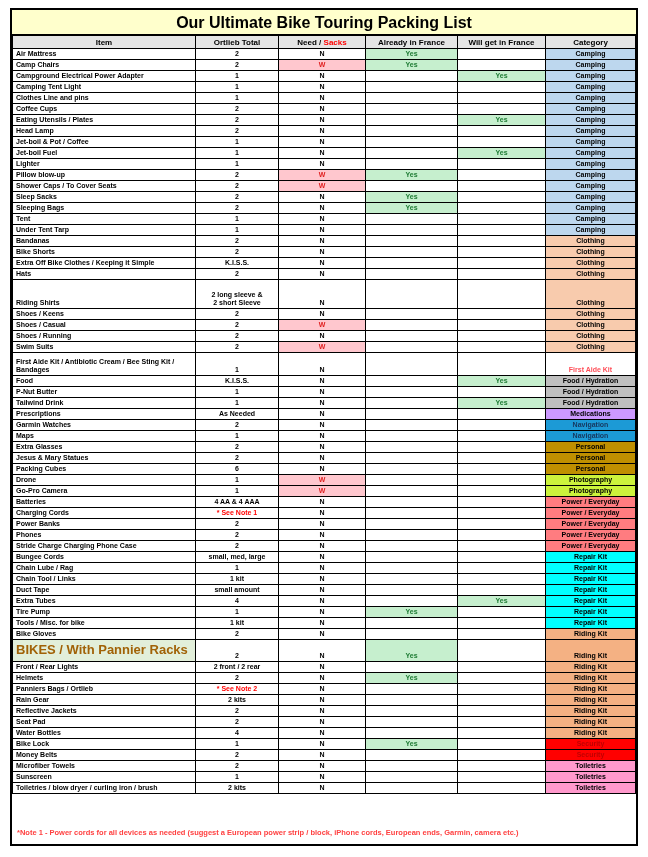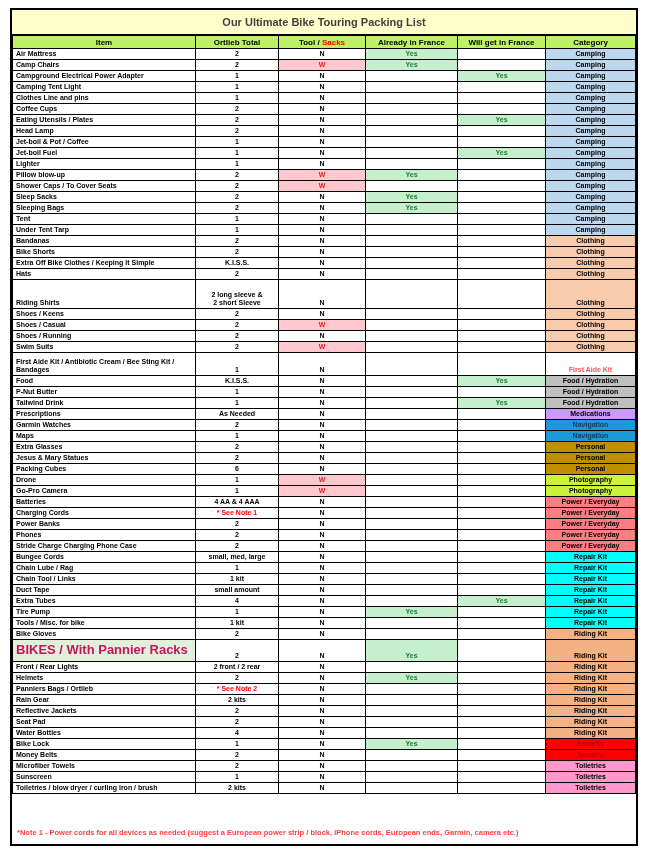--- a/index.html
+++ b/index.html
@@ -8,45 +8,45 @@
 
   .sheet {
     position:absolute; left:10px; top:8px; width:628px; height:838px;
     border:2.5px solid #000; background:#fff;
   }
 
   .title-block {
     background:#FFFFCC; border-bottom:1px solid #000;
     text-align:center; padding:4px 0 3px 0;
   }
-  .title   { font-size:11px; font-weight:bold; color:#404040; line-height:17px; }
+  .title   { font-size:16px; font-weight:bold; color:#000000; line-height:17px; }
   .subtitle{ font-size:12px; font-weight:bold; color:#FF0000; line-height:15px; }
 
   table { border-collapse:collapse; table-layout:fixed; width:623px; }
   th, td { border:1px solid #000; overflow:hidden; }
   th {
-    background:#bef264; font-size:8px; font-weight:bold; color:#000;
+    background:#e5e5e5; font-size:8px; font-weight:bold; color:#000;
     height:13px; text-align:center; padding:0;
   }
   th .want { color:#FF0000; }
   td {
     font-size:7px; font-weight:bold; color:#000;
     height:11px; vertical-align:bottom; padding:0 2px 1px 2px;
     line-height:1.15; text-align:center;
   }
   td.c-item { text-align:left; padding-left:3px; }
   td.c-qty  { white-space:pre-line; }
   td.red    { color:#FF0000; }
   td.w      { background:#FFC7CE; color:#E02020; }
   td.yes    { background:#C6EFCE; color:#1E7B34; }
   tr.t2 td  { height:23px; }
   tr.t3 td  { height:29px; }
   tr.tb td  { height:22px; }
   td.bikes  {
-    background:#E2EFDA; color:#be185d; font-size:13px; font-weight:bold;
+    background:#E2EFDA; color:#a16207; font-size:13px; font-weight:bold;
     vertical-align:middle; padding-bottom:0;
   }
 
   .notes { position:absolute; left:5px; bottom:5px; }
   .note  { font-size:7.5px; font-weight:bold; color:#FF4040; line-height:12px;margin-top:43px; }
 </style>
 </head>
 <body>
 
 <div class="sheet">
@@ -61,21 +61,21 @@
         <col style="width:83px">
         <col style="width:87px">
       <col style="width:92px">
         <col style="width:88px">
         <col style="width:90px">
     </colgroup>
     <thead>
       <tr>
         <th>Item</th>
         <th>Ortlieb Total</th>
-        <th><span>Tool / </span><span class="want">Sacks</span></th>
+        <th><span>Need / </span><span class="want">Sacks</span></th>
         <th>Already in France</th>
         <th>Will get in France</th>
         <th>Category</th>
       </tr>
     </thead>
     <tbody id="rows">
         <tr>
           <td class="c-item">Air Mattress</td>
           <td class="c-qty">2</td>
           <td>N</td>

